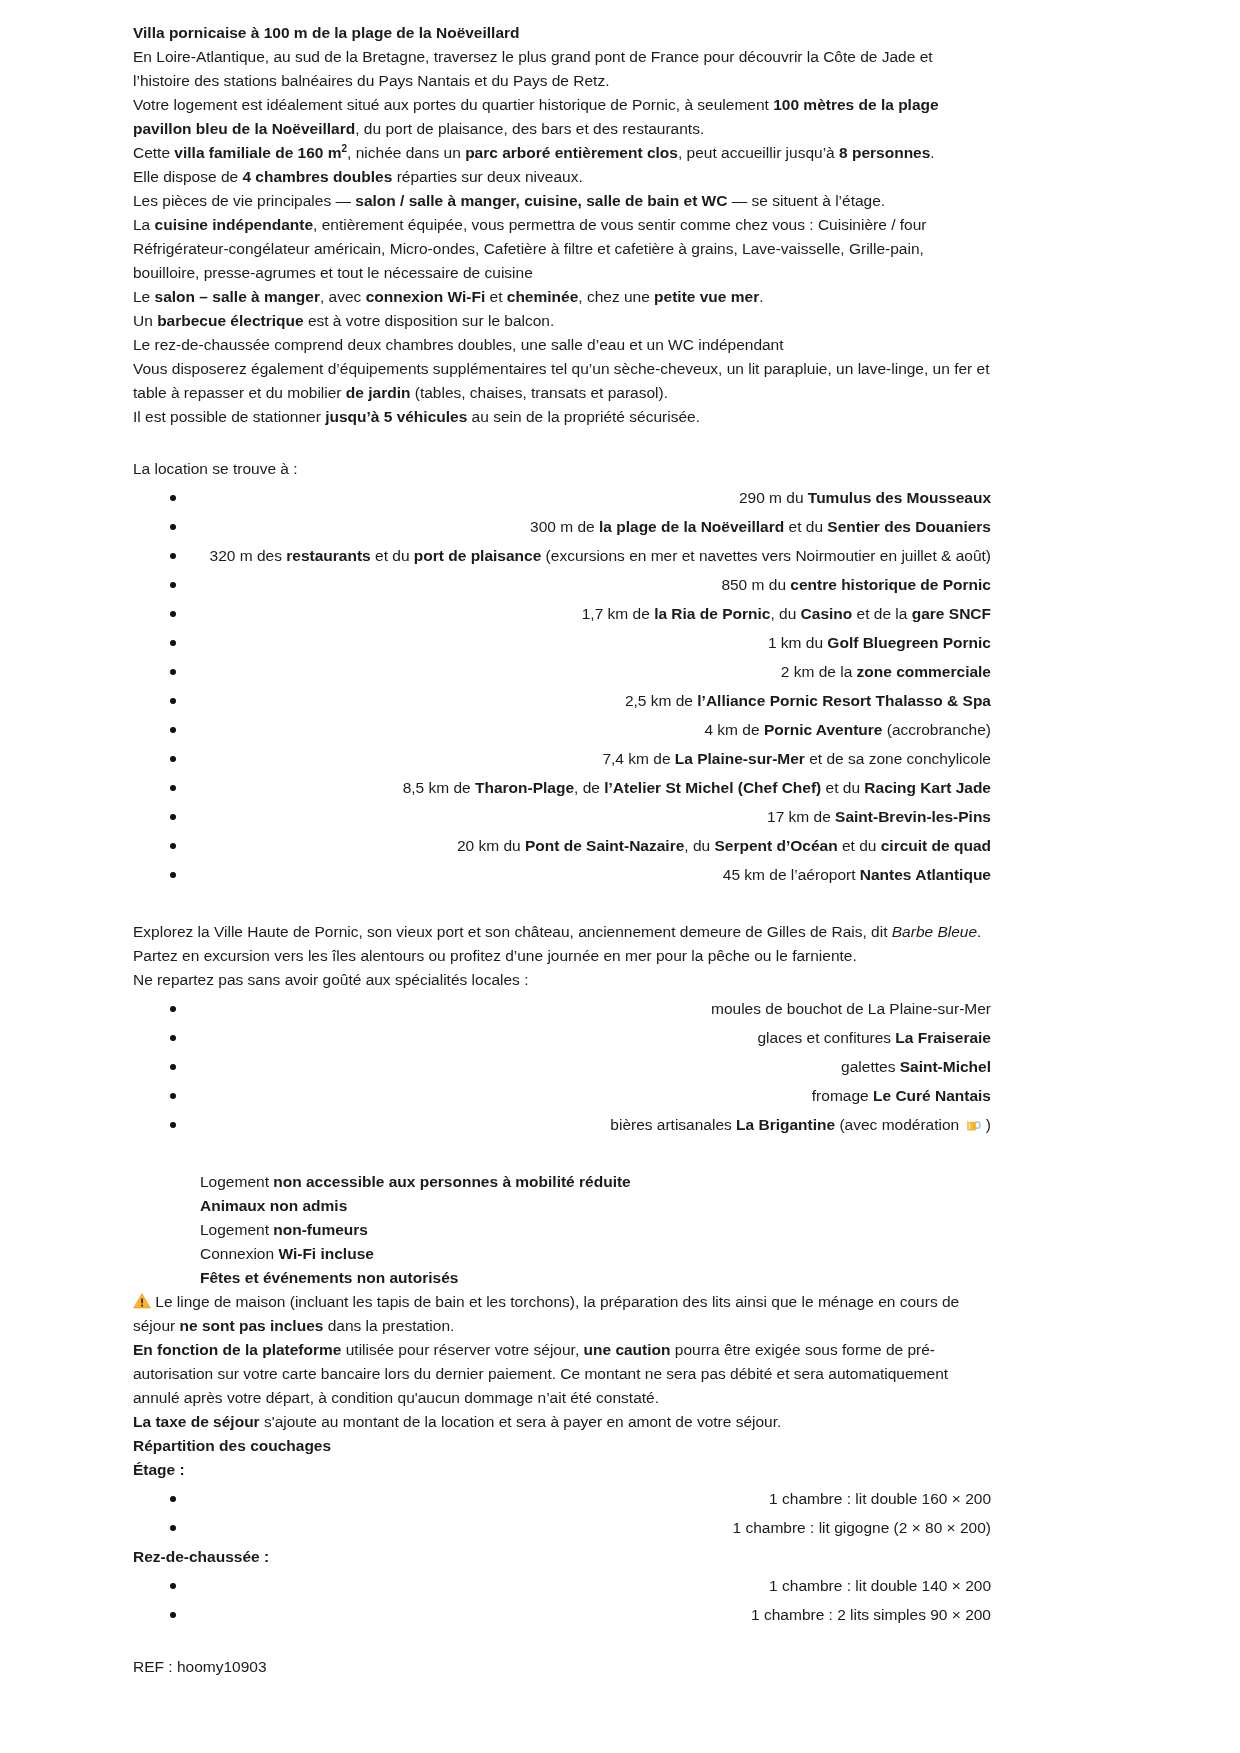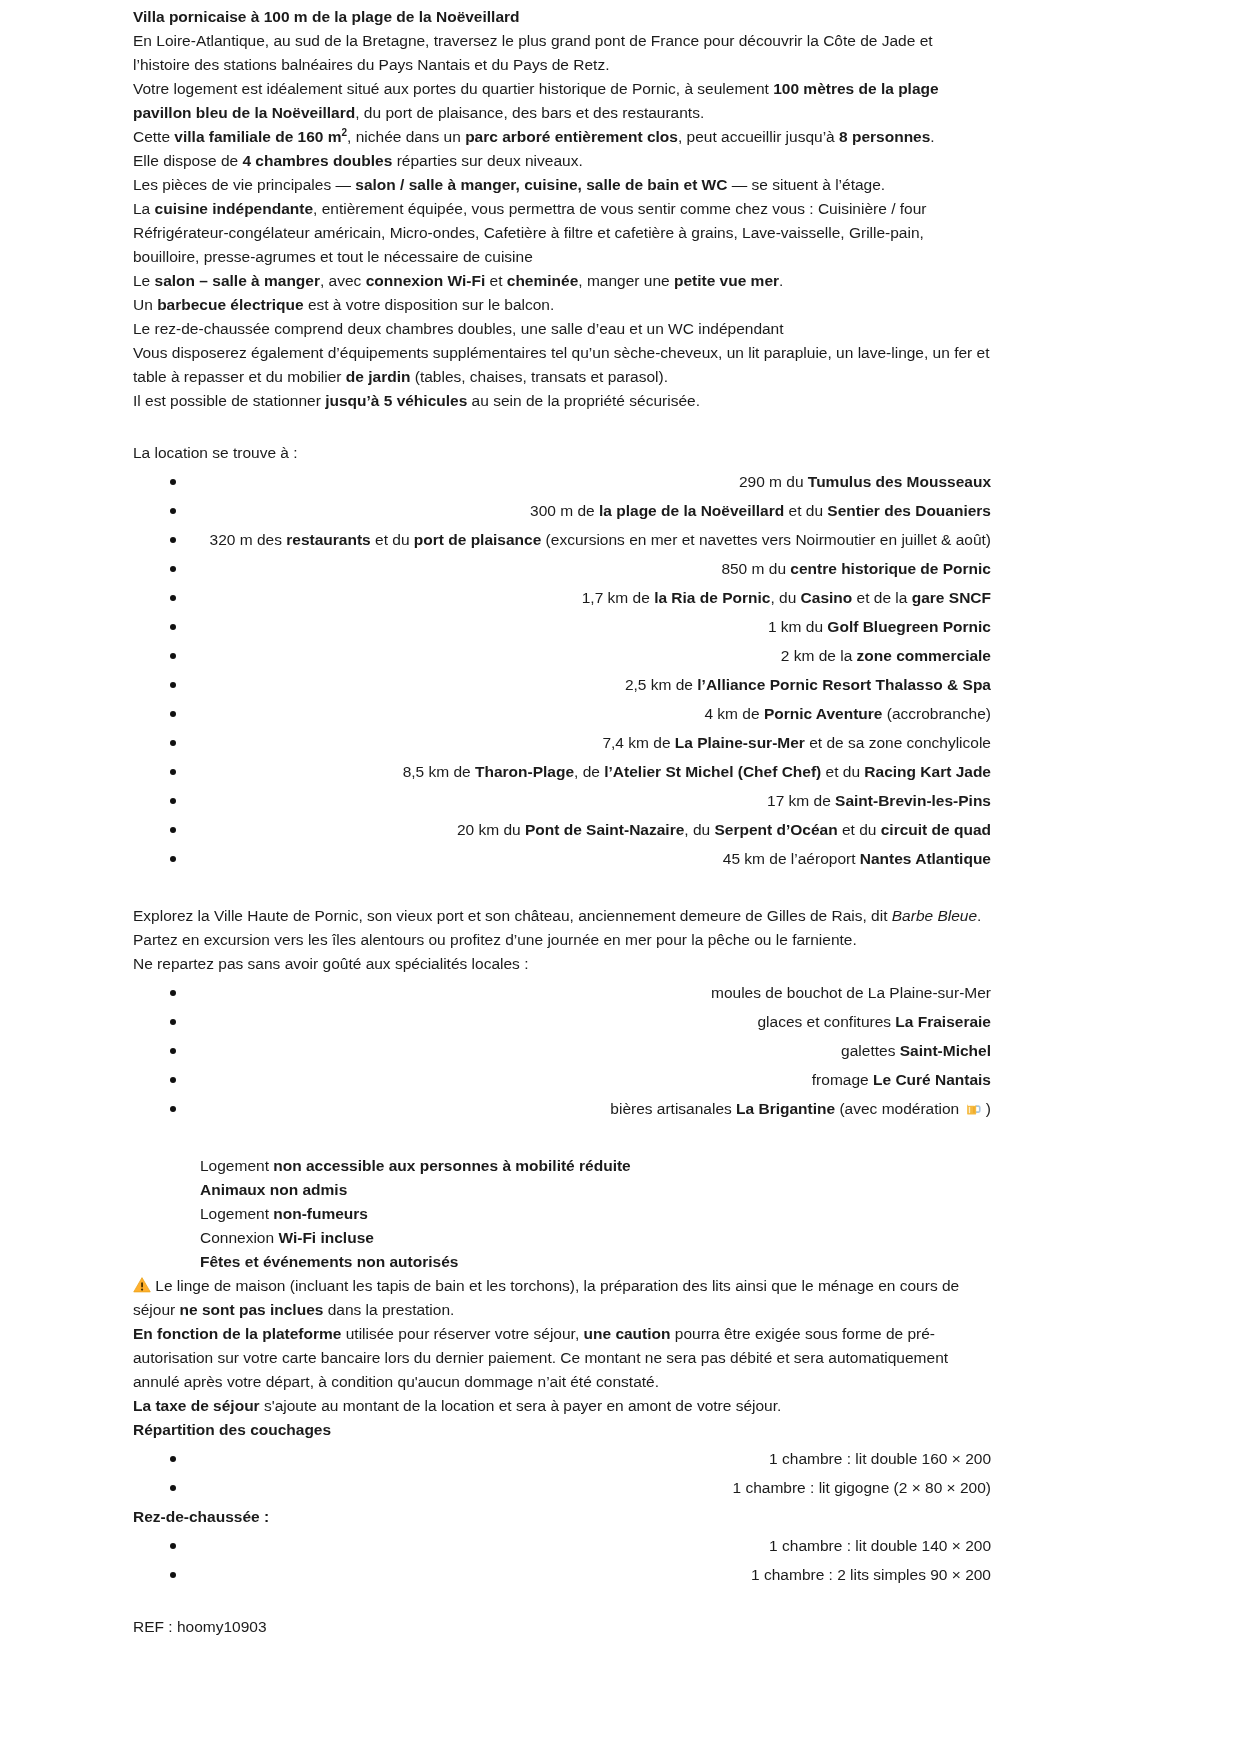--- a/index.html
+++ b/index.html
@@ -4,21 +4,21 @@
 <style>
   html,body{margin:0;padding:0;}
   body{
     width:1240px;height:1753px;background:#ffffff;
     font-family:"Liberation Sans","DejaVu Sans",sans-serif;
     color:#1b1b1b;
   }
   .page{
     box-sizing:border-box;
     width:1121px;height:1753px;
-    padding:5px 130px 0 133px;
+    padding:21px 130px 0 133px;
     font-size:15.5px;line-height:24px;
   }
   .para{margin:0;}
   .b{font-weight:700;}
   .i{font-style:italic;}
   sup{font-size:10px;line-height:0;vertical-align:super;}
   .spacer{height:28px;}
   ul.blist{list-style:none;margin:2px 0;padding:0 0 0 67px;}
   ul.blist li{position:relative;margin:5px 0;text-align:right;}
   ul.blist li::before{
@@ -34,21 +34,21 @@
 
 <div class="page">
   <div>
       <p class="para"><span class="b">Villa pornicaise à 100 m de la plage de la Noëveillard</span></p>
       <p class="para"><span>En Loire-Atlantique, au sud de la Bretagne, traversez le plus grand pont de France pour découvrir la Côte de Jade et l’histoire des stations balnéaires du Pays Nantais et du Pays de Retz.</span></p>
       <p class="para"><span>Votre logement est idéalement situé aux portes du quartier historique de Pornic, à seulement </span><span class="b">100 mètres de la plage pavillon bleu de la Noëveillard</span><span>, du port de plaisance, des bars et des restaurants.</span></p>
       <p class="para"><span>Cette </span><span class="b">villa familiale de 160 m</span><sup class="b">2</sup><span>, nichée dans un </span><span class="b">parc arboré entièrement clos</span><span>, peut accueillir jusqu’à </span><span class="b">8 personnes</span><span>.</span></p>
       <p class="para"><span>Elle dispose de </span><span class="b">4 chambres doubles</span><span> réparties sur deux niveaux.</span></p>
       <p class="para"><span>Les pièces de vie principales — </span><span class="b">salon / salle à manger, cuisine, salle de bain et WC</span><span> — se situent à l’étage.</span></p>
       <p class="para"><span>La </span><span class="b">cuisine indépendante</span><span>, entièrement équipée, vous permettra de vous sentir comme chez vous : Cuisinière / four Réfrigérateur-congélateur américain, Micro-ondes, Cafetière à filtre et cafetière à grains, Lave-vaisselle, Grille-pain, bouilloire, presse-agrumes et tout le nécessaire de cuisine</span></p>
-      <p class="para"><span>Le </span><span class="b">salon – salle à manger</span><span>, avec </span><span class="b">connexion Wi-Fi</span><span> et </span><span class="b">cheminée</span><span>, manger une </span><span class="b">petite vue mer</span><span>.</span></p>
+      <p class="para"><span>Le </span><span class="b">salon – salle à manger</span><span>, avec </span><span class="b">connexion Wi-Fi</span><span> et </span><span class="b">cheminée</span><span>, chez une </span><span class="b">petite vue mer</span><span>.</span></p>
       <p class="para"><span>Un </span><span class="b">barbecue électrique</span><span> est à votre disposition sur le balcon.</span></p>
       <p class="para"><span>Le rez-de-chaussée comprend deux chambres doubles, une salle d’eau et un WC indépendant</span></p>
       <p class="para"><span>Vous disposerez également d’équipements supplémentaires tel qu’un sèche-cheveux, un lit parapluie, un lave-linge, un fer et table à repasser et du mobilier </span><span class="b">de jardin</span><span> (tables, chaises, transats et parasol).</span></p>
       <p class="para"><span>Il est possible de stationner </span><span class="b">jusqu’à 5 véhicules</span><span> au sein de la propriété sécurisée.</span></p>
       <div class="spacer"></div>
       <p class="para"><span>La location se trouve à :</span></p>
       <ul class="blist">
         <li><span>290 m du </span><span class="b">Tumulus des Mousseaux</span></li>
         <li><span>300 m de </span><span class="b">la plage de la Noëveillard</span><span> et du </span><span class="b">Sentier des Douaniers</span></li>
         <li><span>320 m des </span><span class="b">restaurants</span><span> et du </span><span class="b">port de plaisance</span><span> (excursions en mer et navettes vers Noirmoutier en juillet &amp; août)</span></li>
@@ -92,20 +92,21 @@
         <p class="para"><span class="b">Fêtes et événements non autorisés</span></p>
       </div>
       <p class="para"><span class="ico"><svg viewBox="0 0 24 24" width="18" height="18">
             <path d="M12 2.2 L23 21.2 H1 Z" fill="#FFB02E" stroke="#E8A117" stroke-width="1" stroke-linejoin="round"></path>
             <rect x="10.9" y="8.3" width="2.4" height="7" rx="1.2" fill="#4a3200"></rect>
             <circle cx="12.1" cy="18" r="1.5" fill="#4a3200"></circle>
           </svg></span><span> Le linge de maison (incluant les tapis de bain et les torchons), la préparation des lits ainsi que le ménage en cours de séjour </span><span class="b">ne sont pas inclues</span><span> dans la prestation.</span></p>
       <p class="para"><span class="b">En fonction de la plateforme</span><span> utilisée pour réserver votre séjour, </span><span class="b">une caution</span><span> pourra être exigée sous forme de pré-autorisation sur votre carte bancaire lors du dernier paiement. Ce montant ne sera pas débité et sera automatiquement annulé après votre départ, à condition qu'aucun dommage n’ait été constaté.</span></p>
       <p class="para"><span class="b">La taxe de séjour</span><span> s'ajoute au montant de la location et sera à payer en amont de votre séjour.</span></p>
       <p class="para"><span class="b">Répartition des couchages</span></p>
+      <p class="para"><span class="b">Étage :</span></p>
       <ul class="blist">
         <li><span>1 chambre : lit double 160 × 200</span></li>
         <li><span>1 chambre : lit gigogne (2 × 80 × 200)</span></li>
       </ul>
       <p class="para"><span class="b">Rez-de-chaussée :</span></p>
       <ul class="blist">
         <li><span>1 chambre : lit double 140 × 200</span></li>
         <li><span>1 chambre : 2 lits simples 90 × 200</span></li>
       </ul>
     </div>

